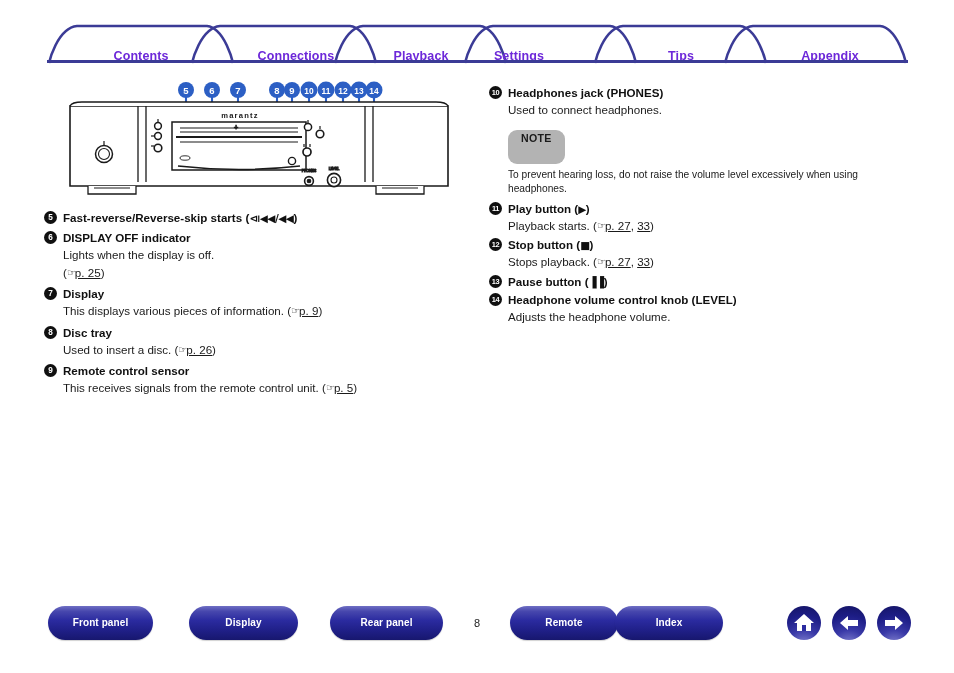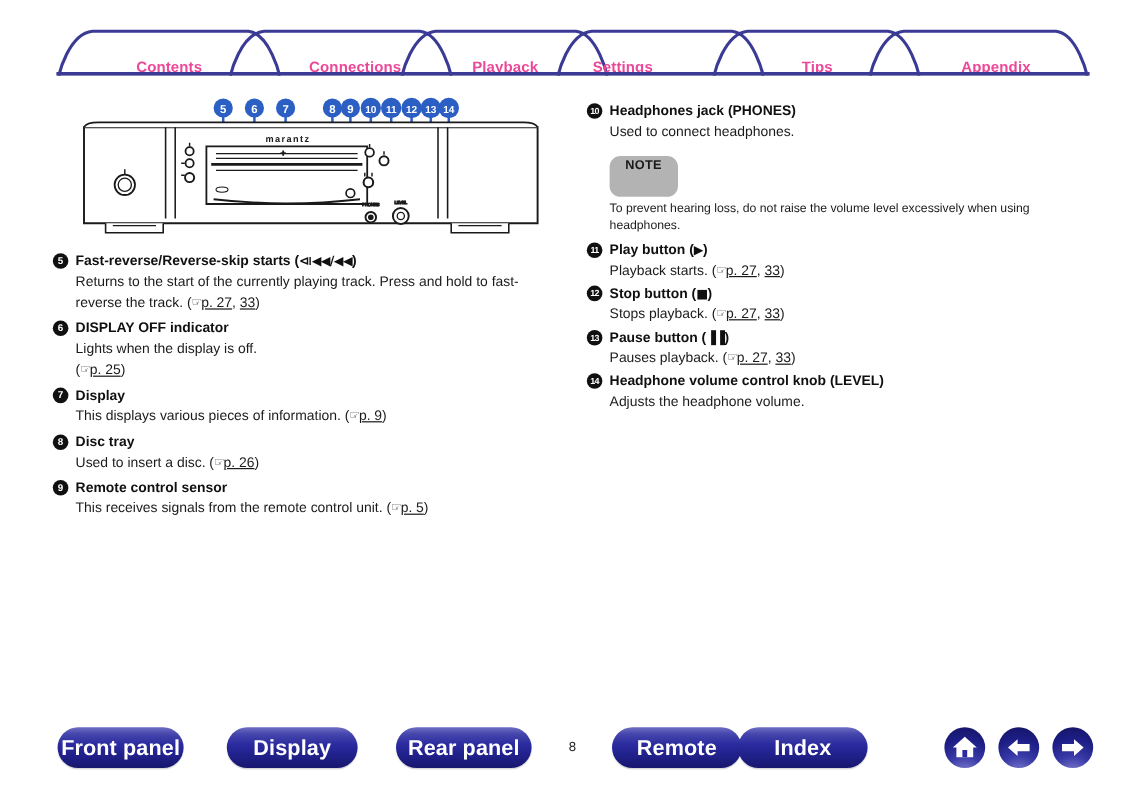--- a/index.html
+++ b/index.html
@@ -14,21 +14,21 @@
   }
 
   
   .tabbar{
     position:absolute;left:47px;top:22px;width:861px;height:42px;
   }
   .tabbar svg{position:absolute;left:0;top:0;}
   .tab-label{
     position:absolute;
     font-size:12.5px;font-weight:bold;
-    color:#ec4899;
+    color:#6d28d9;
     white-space:nowrap;
     text-align:center;
     top:34px;
     transform:translate(-50%,-50%);
     letter-spacing:.1px;
   }
   .tab-rule{
     position:absolute;left:47px;top:60px;width:861px;height:3px;
     background:#3b3b96;
   }
@@ -101,21 +101,21 @@
   }
 
   
   .footer{position:absolute;left:0;top:606px;width:954px;height:60px;}
   .fbtn{
     position:absolute;top:0;height:34px;
     border-radius:17px;
     background:linear-gradient(to bottom,
         #6f6fc4 0%, #4747ad 16%, #2b2ba0 42%, #202089 70%, #17176e 100%);
     color:#ffffff;
-    font-size:18px;font-weight:bold;
+    font-size:10px;font-weight:bold;
     line-height:34px;text-align:center;
     letter-spacing:.1px;
     box-shadow:0 1px 1px rgba(0,0,0,.18);
     cursor:pointer;
   }
   .fnum{
     position:absolute;top:0;height:34px;line-height:34px;
     font-size:11px;color:#222;text-align:center;width:30px;
   }
   .ficon{
@@ -258,24 +258,20 @@
     </g>
   </svg>
 </div>
 
 <div class="col col-left">
 
   <div class="entry">
     <div class="entry-head">
       <span class="bullet">5</span><span>Fast-reverse/Reverse-skip starts (</span><span class="gly">⧏◀◀/◀◀</span><span>)</span>
     </div>
-    <div class="entry-body">
-      <span class="ln">Returns to the start of the currently playing track. Press and hold to fast-</span>
-      <span class="ln"><span>reverse the track.  (</span><span class="ref"><span class="hand">☞</span><span class="pg">p. 27</span><span>,  </span><span class="pg">33</span></span><span>)</span></span>
-    </div>
   </div>
 
   <div class="entry" style="margin-top:4px;">
     <div class="entry-head">
       <span class="bullet">6</span><span>DISPLAY OFF indicator</span>
     </div>
     <div class="entry-body">
       <span class="ln">Lights when the display is off.</span>
       <span class="ln"><span> (</span><span class="ref"><span class="hand">☞</span><span class="pg">p. 25</span></span><span>)</span></span>
     </div>
@@ -339,23 +335,20 @@
       <span class="bullet wide">12</span><span>Stop button (</span><span class="gly">■</span><span>)</span>
     </div>
     <div class="entry-body">
       <span class="ln"><span>Stops playback.  (</span><span class="ref"><span class="hand">☞</span><span class="pg">p. 27</span><span>,  </span><span class="pg">33</span></span><span>)</span></span>
     </div>
   </div>
 
   <div class="entry" style="margin-top:2px;">
     <div class="entry-head">
       <span class="bullet wide">13</span><span>Pause button (</span><span class="gly">▐▐</span><span>)</span>
-    </div>
-    <div class="entry-body">
-      <span class="ln"><span>Pauses playback.  (</span><span class="ref"><span class="hand">☞</span><span class="pg">p. 27</span><span>,  </span><span class="pg">33</span></span><span>)</span></span>
     </div>
   </div>
 
   <div class="entry" style="margin-top:2px;">
     <div class="entry-head">
       <span class="bullet wide">14</span><span>Headphone volume control knob (LEVEL)</span>
     </div>
     <div class="entry-body">
       <span class="ln">Adjusts the headphone volume.</span>
     </div>

